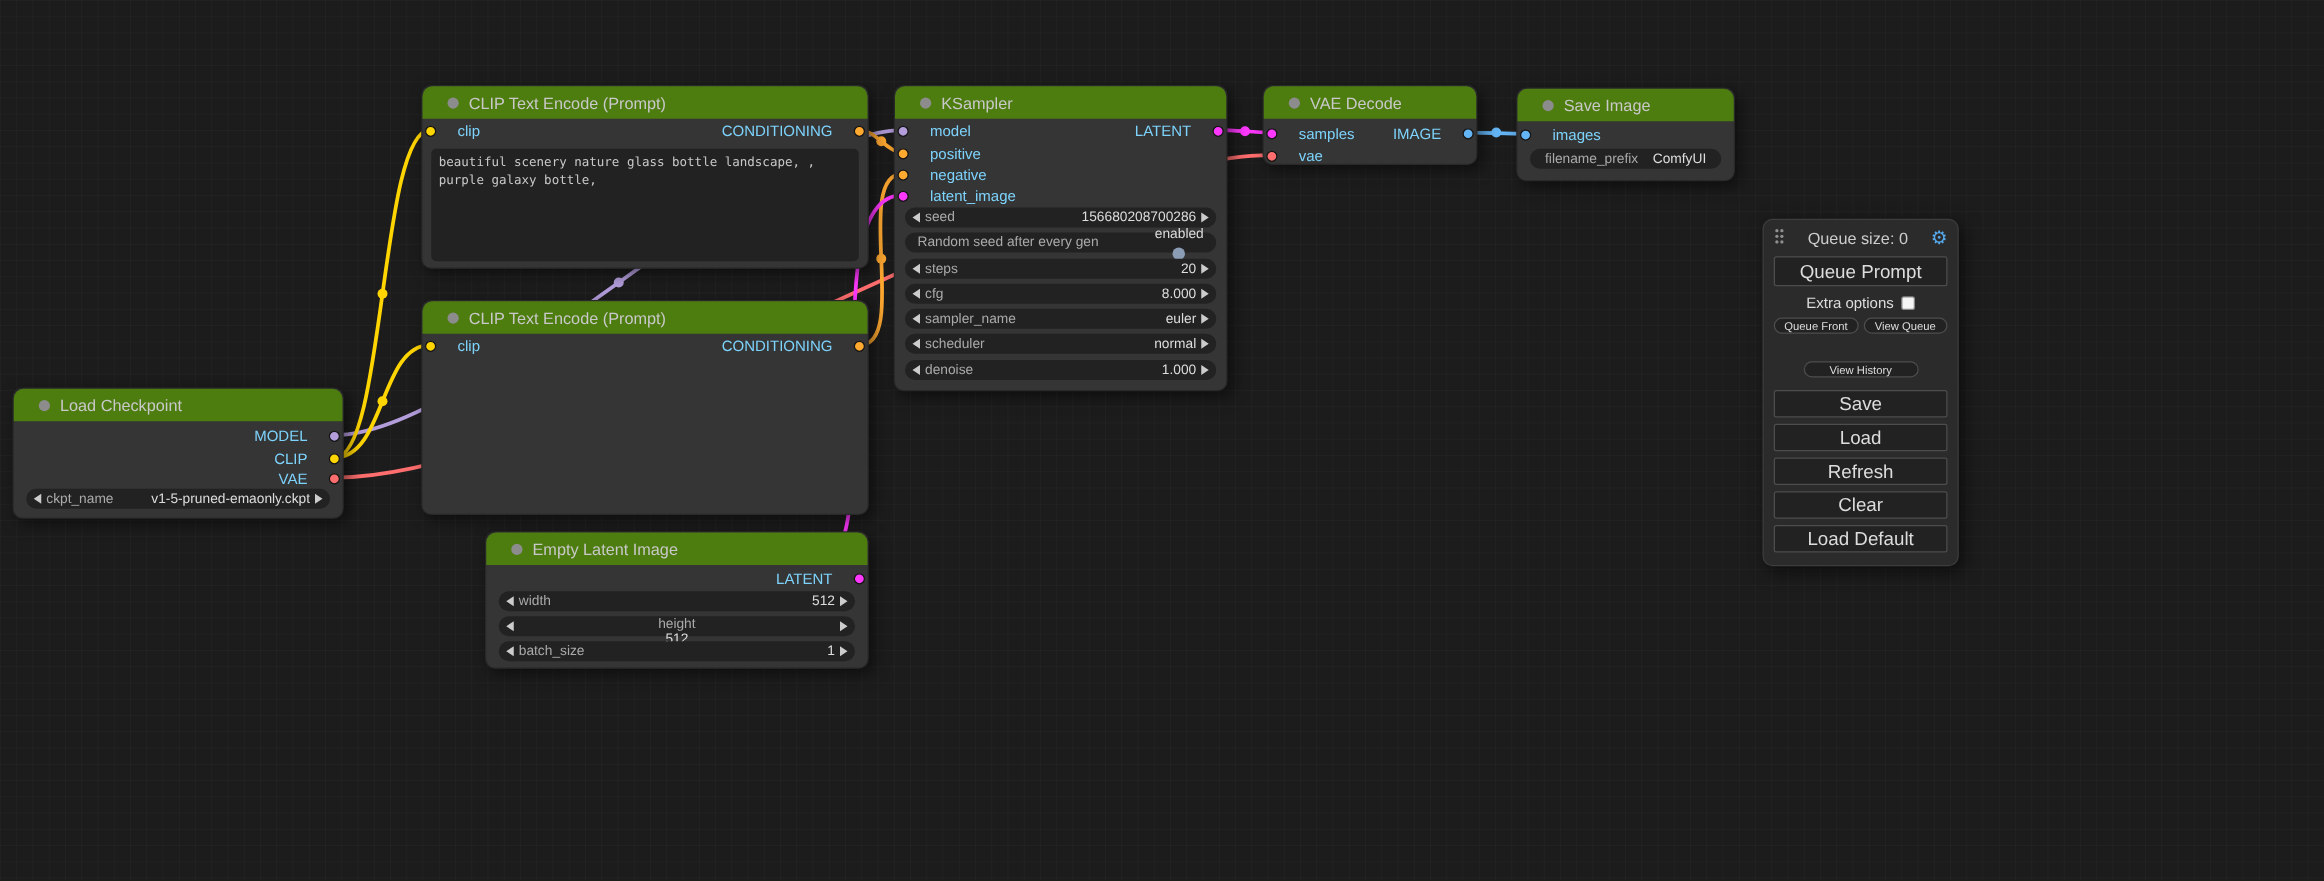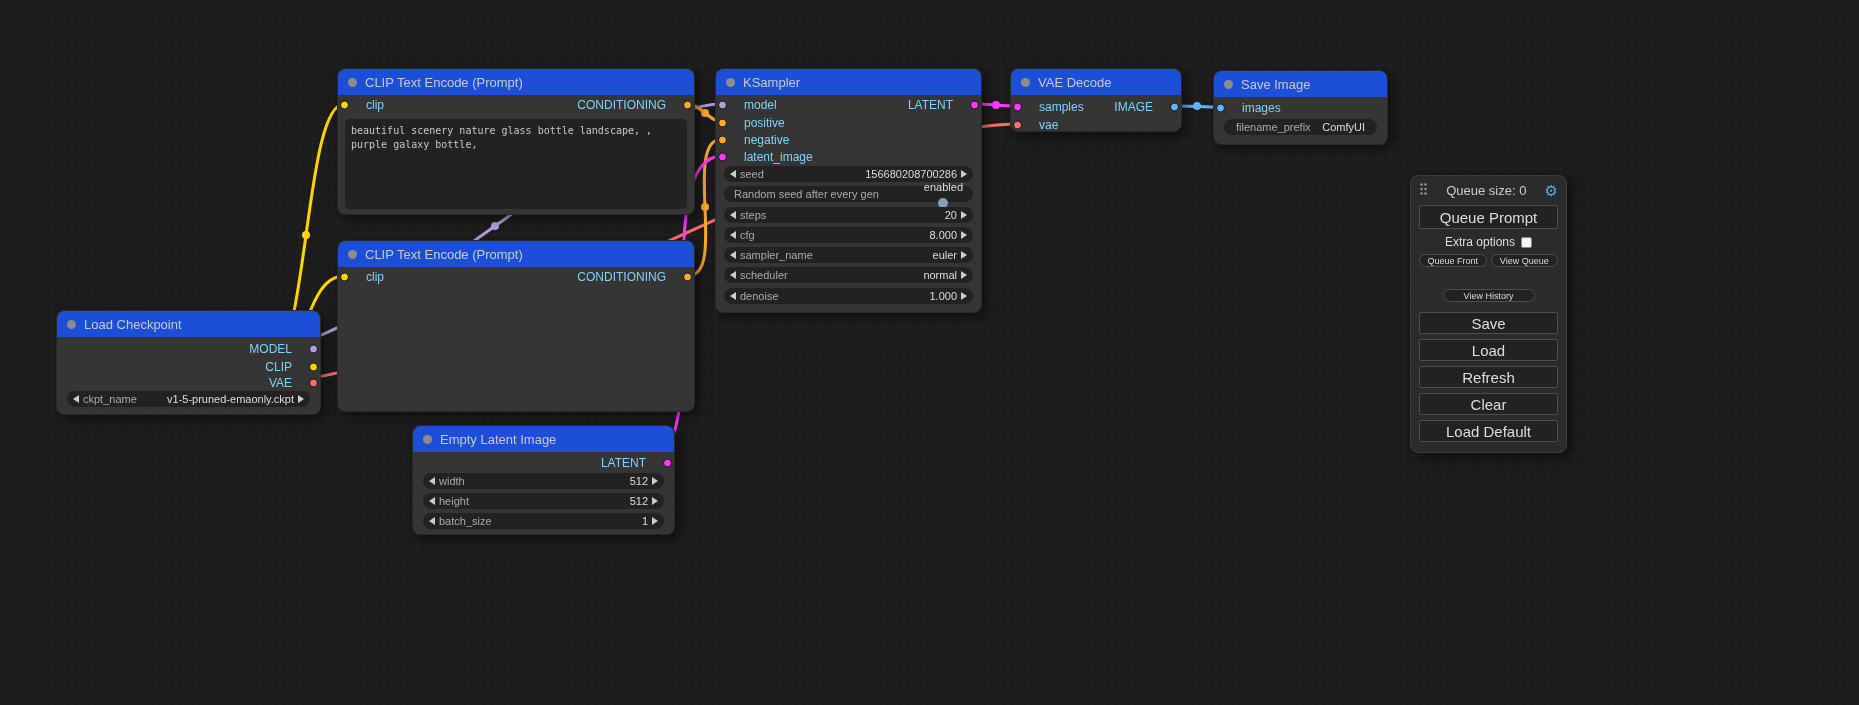--- a/index.html
+++ b/index.html
@@ -11,22 +11,22 @@
     background-image:
       linear-gradient(rgba(255,255,255,0.025) 1px, transparent 1px),
       linear-gradient(90deg, rgba(255,255,255,0.025) 1px, transparent 1px);
     background-size:13px 13px; }
 
   #wires { position:absolute; left:0; top:0; z-index:1; }
   #wires path { fill:none; stroke-width:3; }
 
   .node { position:absolute; z-index:2; background:#353535; border:1px solid #292929;
     border-radius:8px; box-shadow:4px 4px 12px rgba(0,0,0,0.5); }
-  .node-title { height:26px; display:flex; align-items:center; gap:8px; padding:0 10px;
-    background:#1d4ed8; border-radius:8px 8px 0 0; color:#c9c9c9; font-size:13px; }
+  .node-title { height:26px; display:flex; align-items:center; gap:8px; padding:0 20px;
+    background:#4d7c0f; border-radius:8px 8px 0 0; color:#c9c9c9; font-size:13px; }
   .collapse-dot { width:9px; height:9px; border-radius:50%; background:#8c8c8c; flex:none; }
 
   .slot-row { position:absolute; left:0; right:0; height:16px; display:flex;
     align-items:center; justify-content:space-between; padding:0 28px;
     color:#7dd3fc; font-size:12px; }
   .slot-row.out-only { justify-content:flex-end; }
   .slot-dot { position:absolute; width:9px; height:9px; border-radius:50%;
     top:50%; transform:translateY(-50%); border:1px solid #141414; }
   .slot-dot.in { left:2px; }
   .slot-dot.out { right:2px; }
@@ -88,21 +88,21 @@
   <circle cx="306" cy="235" r="4" fill="#FFD500"></circle>
   <circle cx="306" cy="321" r="4" fill="#FFD500"></circle>
   <circle cx="643" cy="253" r="4" fill="#FF6E6E"></circle>
   <circle cx="705" cy="113" r="4" fill="#FFA931"></circle>
   <circle cx="705" cy="207" r="4" fill="#FFA931"></circle>
   <circle cx="683" cy="309" r="4" fill="#FF38FF"></circle>
   <circle cx="996" cy="105" r="4" fill="#FF38FF"></circle>
   <circle cx="1197" cy="106" r="4" fill="#64B5F6"></circle>
 </svg>
 
-<div class="node" style="left:10px;top:310px;width:265px;height:105px;margin-left:46px;">
+<div class="node" style="left:10px;top:310px;width:265px;height:105px;">
   <div class="node-title">
     <span class="collapse-dot"></span>
     <span>Load Checkpoint</span>
   </div>
   <div class="slot-row out-only" style="top:30px">
     <span class="slot-label">MODEL</span>
     <span class="slot-dot out" style="background-color: rgb(179, 157, 219);"></span>
   </div>
   <div class="slot-row out-only" style="top:48px">
     <span class="slot-label">CLIP</span>
@@ -140,36 +140,36 @@
     <span>CLIP Text Encode (Prompt)</span>
   </div>
   <div class="slot-row" style="top:28px">
     <span class="slot-dot in" style="background-color: rgb(255, 213, 0);"></span>
     <span class="slot-label">clip</span>
     <span class="slot-label">CONDITIONING</span>
     <span class="slot-dot out" style="background-color: rgb(255, 169, 49);"></span>
   </div>
 </div>
 
-<div class="node" style="left:412px;top:425px;width:263px;height:110px;">
+<div class="node" style="left:388px;top:425px;width:307px;height:110px;">
   <div class="node-title">
     <span class="collapse-dot"></span>
     <span>Empty Latent Image</span>
   </div>
   <div class="slot-row out-only" style="top:29px">
     <span class="slot-label">LATENT</span>
     <span class="slot-dot out" style="background-color: rgb(255, 56, 255);"></span>
   </div>
   <div class="widget" style="top:47px;left:10px;right:10px;">
     <span class="arrow left"></span>
     <span class="wlabel">width</span>
     <span class="wvalue">512</span>
     <span class="arrow right"></span>
   </div>
-  <div class="widget" style="top:67px;left:10px;right:10px;">
+  <div class="widget" style="top:67px;left:10px;right:10px;flex-direction:column;">
     <span class="arrow left"></span>
     <span class="wlabel">height</span>
     <span class="wvalue">512</span>
     <span class="arrow right"></span>
   </div>
   <div class="widget" style="top:87px;left:10px;right:10px;">
     <span class="arrow left"></span>
     <span class="wlabel">batch_size</span>
     <span class="wvalue">1</span>
     <span class="arrow right"></span>

